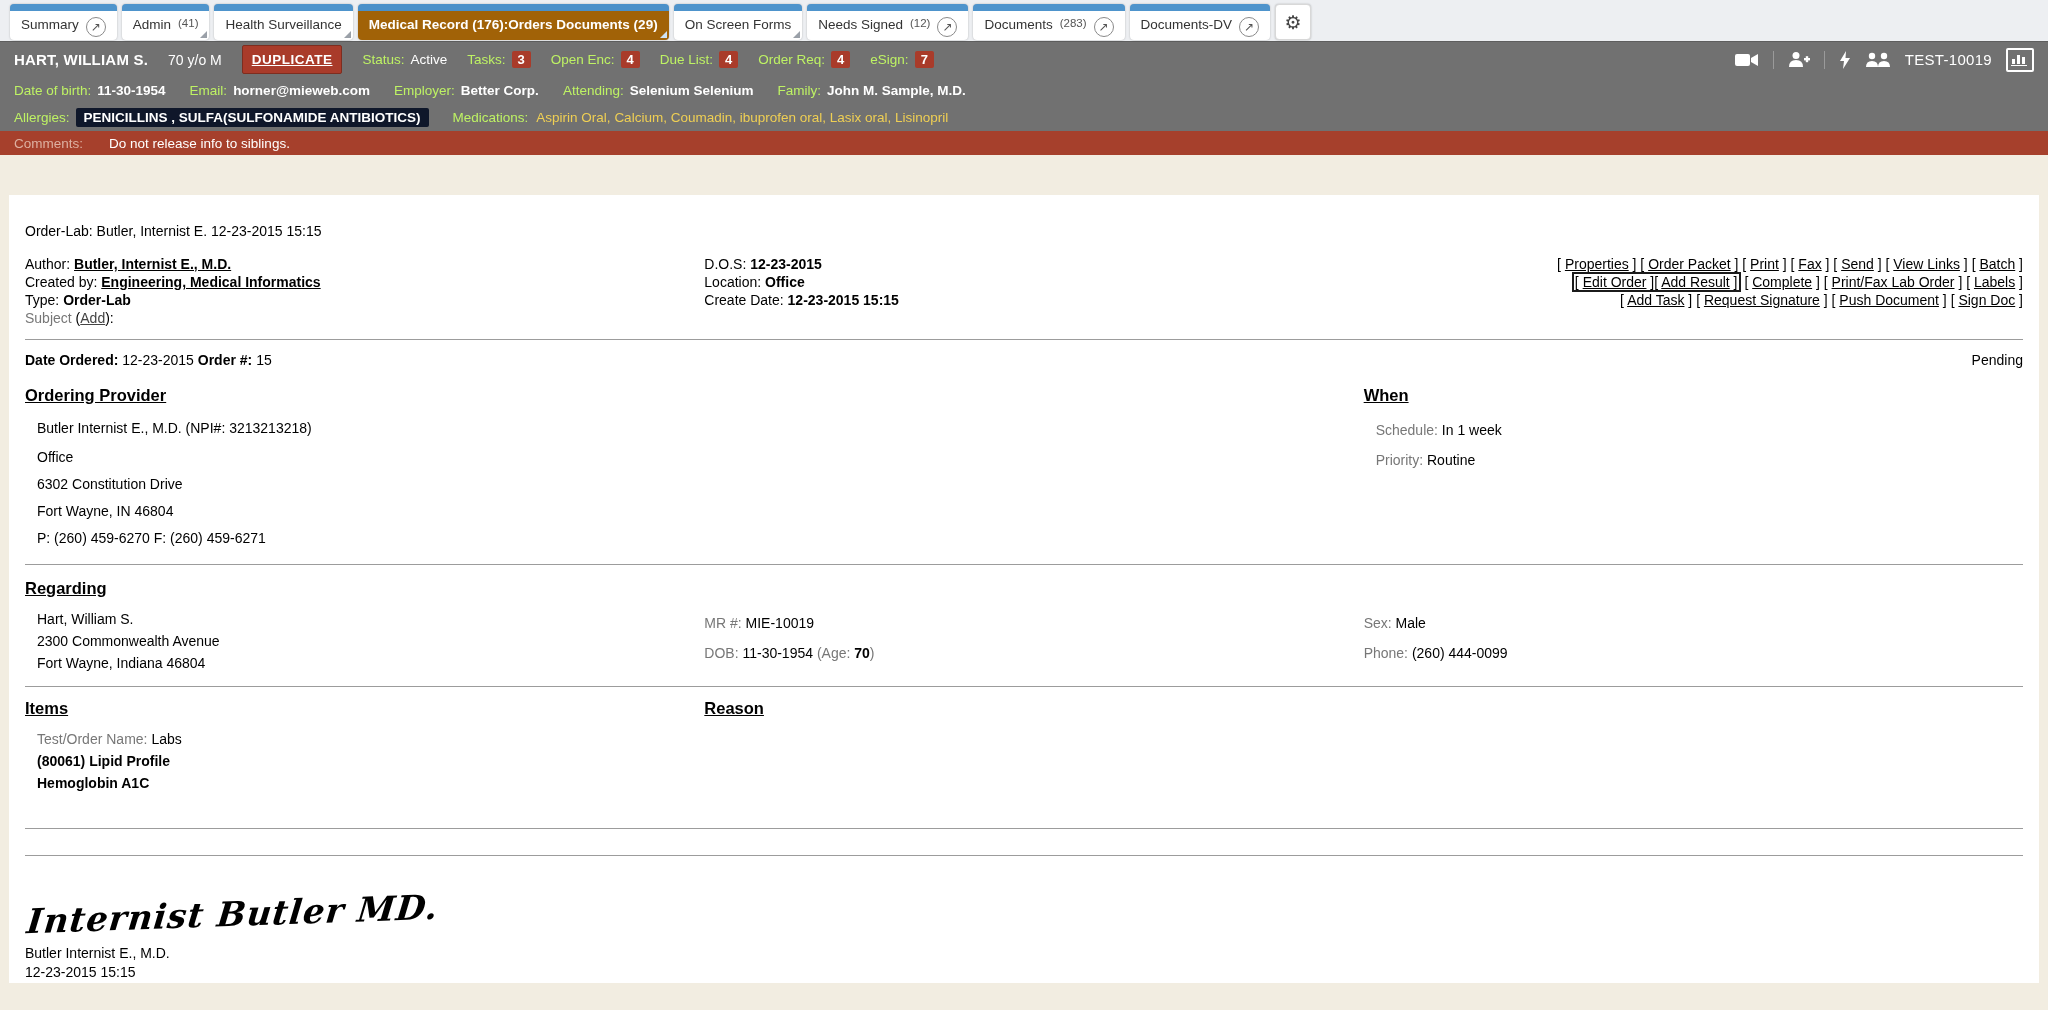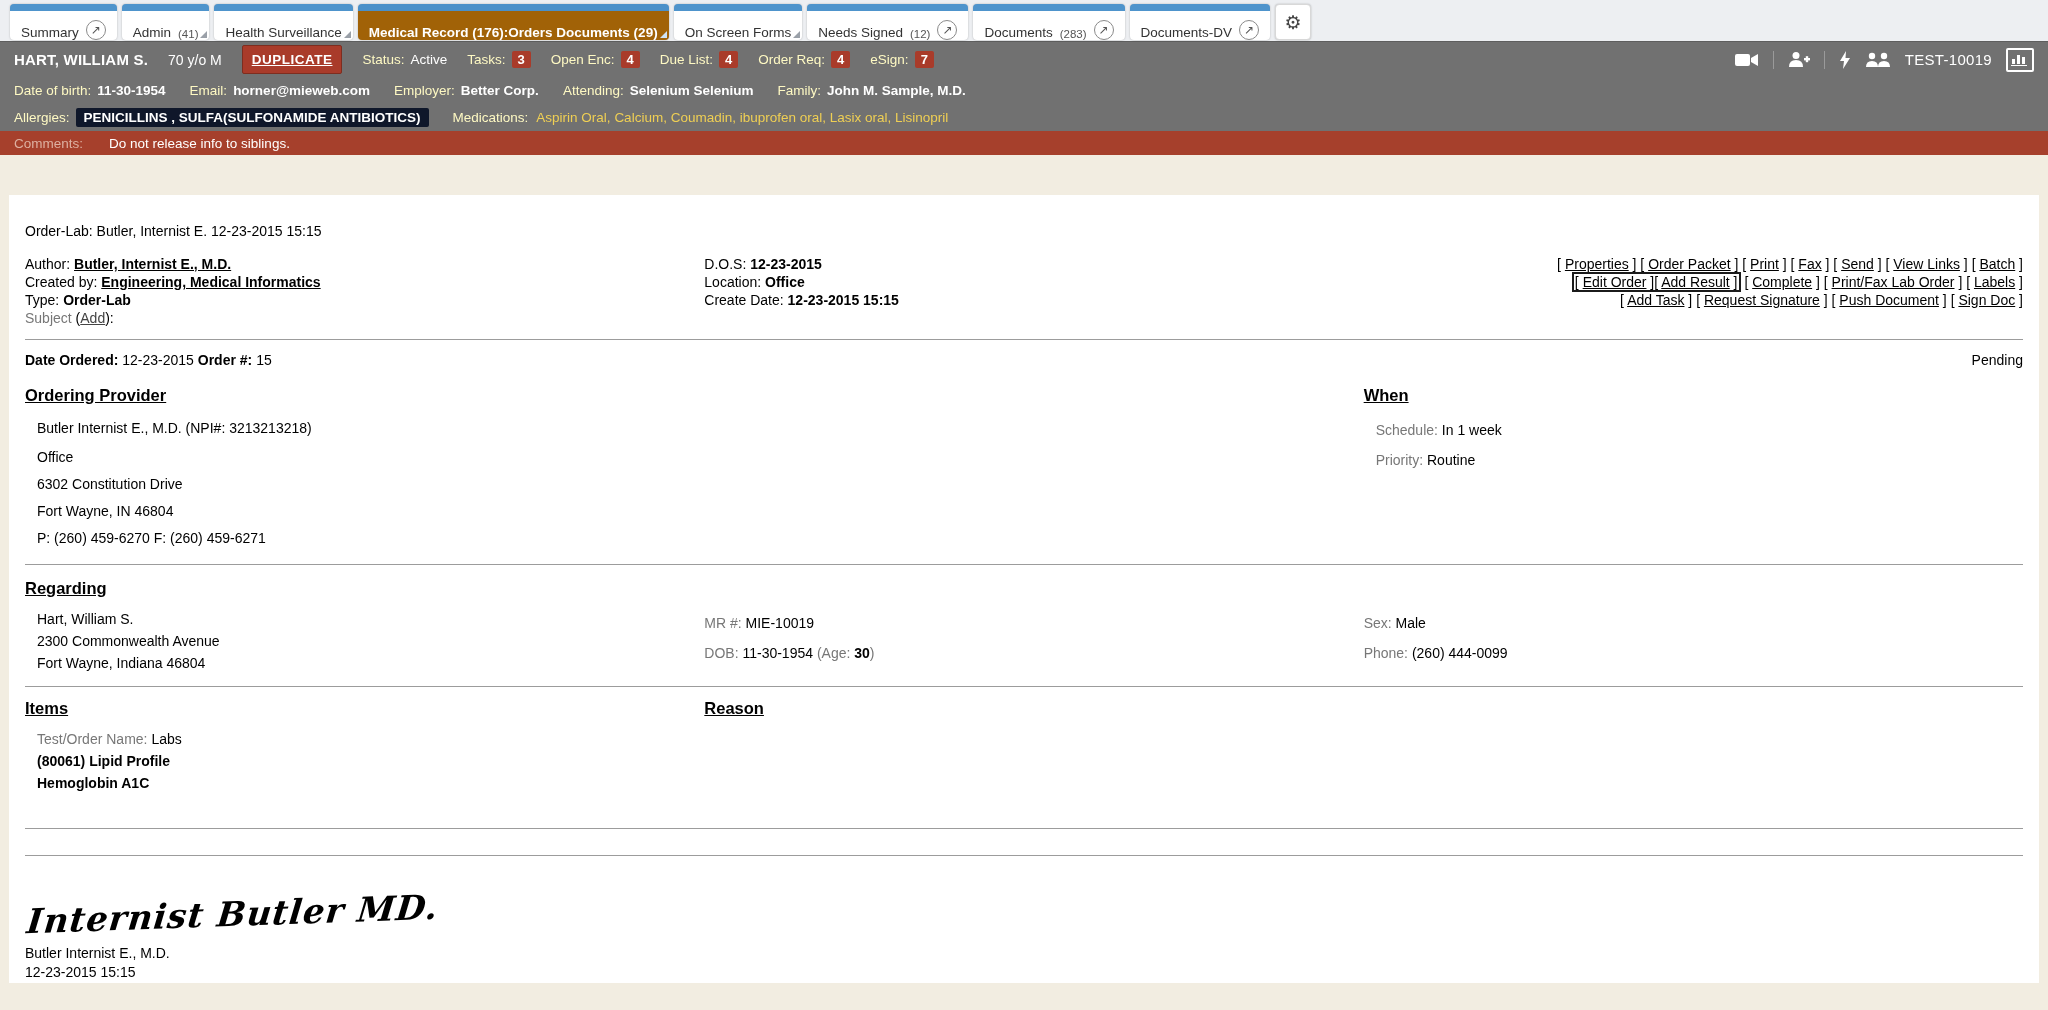--- a/index.html
+++ b/index.html
@@ -16,21 +16,21 @@
     height:41px; background:#edeff2;
     display:flex; align-items:flex-start; gap:5px;
     padding:4px 0 0 10px;
   }
   .tab {
     position:relative; height:36px;
     background:#fff; border-radius:4px;
     border-top:7px solid #4e94cc;
     box-shadow:0 0 2px rgba(0,0,0,.25);
     padding:6px 11px 0; font-size:13.5px; color:#333;
-    display:flex; align-items:flex-end; gap:7px; cursor:pointer;
+    display:flex; align-items:flex-start; gap:7px; cursor:pointer;
     white-space:nowrap;
   }
   .tab.active { background:#a16207; border-top-color:#4a90c9; color:#fff; font-weight:bold; }
   .tab .count { font-size:11.5px; color:#555; }
   .tab .count:empty { display:none; }
   .tab.fold::after {
     content:""; position:absolute; right:2px; bottom:2px;
     border-style:solid; border-width:0 0 7px 7px;
     border-color:transparent transparent #9aa0a8 transparent;
   }
@@ -44,21 +44,21 @@
     height:36px; width:36px; background:#fff; border-radius:4px;
     box-shadow:0 0 2px rgba(0,0,0,.25); border:1px solid #d8d8d8;
     display:flex; align-items:center; justify-content:center;
     font-size:19px; color:#444; cursor:pointer;
   }
   
   .pbar { background:#717171; color:#fff; display:flex; align-items:center; padding:0 14px; font-size:13.5px; }
   .pbar-name { height:36px; gap:20px; border-top:1px solid #5e5e5e; }
   .pname { font-size:15px; font-weight:bold; letter-spacing:.2px; }
   .agesex { font-size:14px; }
-  .plabel { color:#fef9c3; }
+  .plabel { color:#bef264; }
   .pair { display:flex; align-items:center; gap:6px; }
   .badge {
     background:#a93b2a; color:#fff; font-weight:bold;
     padding:1px 6px; border-radius:2px; font-size:13px; cursor:pointer;
   }
   .dup {
     background:#a93b2a; color:#fff; font-weight:bold; text-decoration:underline;
     border:1px solid #7e2d1f; padding:6px 9px; border-radius:2px; letter-spacing:.5px; cursor:pointer;
   }
   .bar-right { margin-left:auto; display:flex; align-items:center; gap:14px; }
@@ -352,21 +352,21 @@
 
     <div class="sec-h">Regarding</div>
     <div class="row-flex">
       <div class="c1 indent reg-lines">
         <div>Hart, William S.</div>
         <div>2300 Commonwealth Avenue</div>
         <div>Fort Wayne, Indiana 46804</div>
       </div>
       <div class="c2 reg-mid">
         <div><span class="glabel">MR #:</span> <span>MIE-10019</span></div>
-        <div><span class="glabel">DOB:</span> <span>11-30-1954</span> <span class="glabel">(Age:</span> <span class="bold">30</span><span class="glabel">)</span></div>
+        <div><span class="glabel">DOB:</span> <span>11-30-1954</span> <span class="glabel">(Age:</span> <span class="bold">70</span><span class="glabel">)</span></div>
       </div>
       <div class="c3 reg-mid">
         <div><span class="glabel">Sex:</span> <span>Male</span></div>
         <div><span class="glabel">Phone:</span> <span>(260) 444-0099</span></div>
       </div>
     </div>
 
     <hr>
 
     <div class="row-flex">

